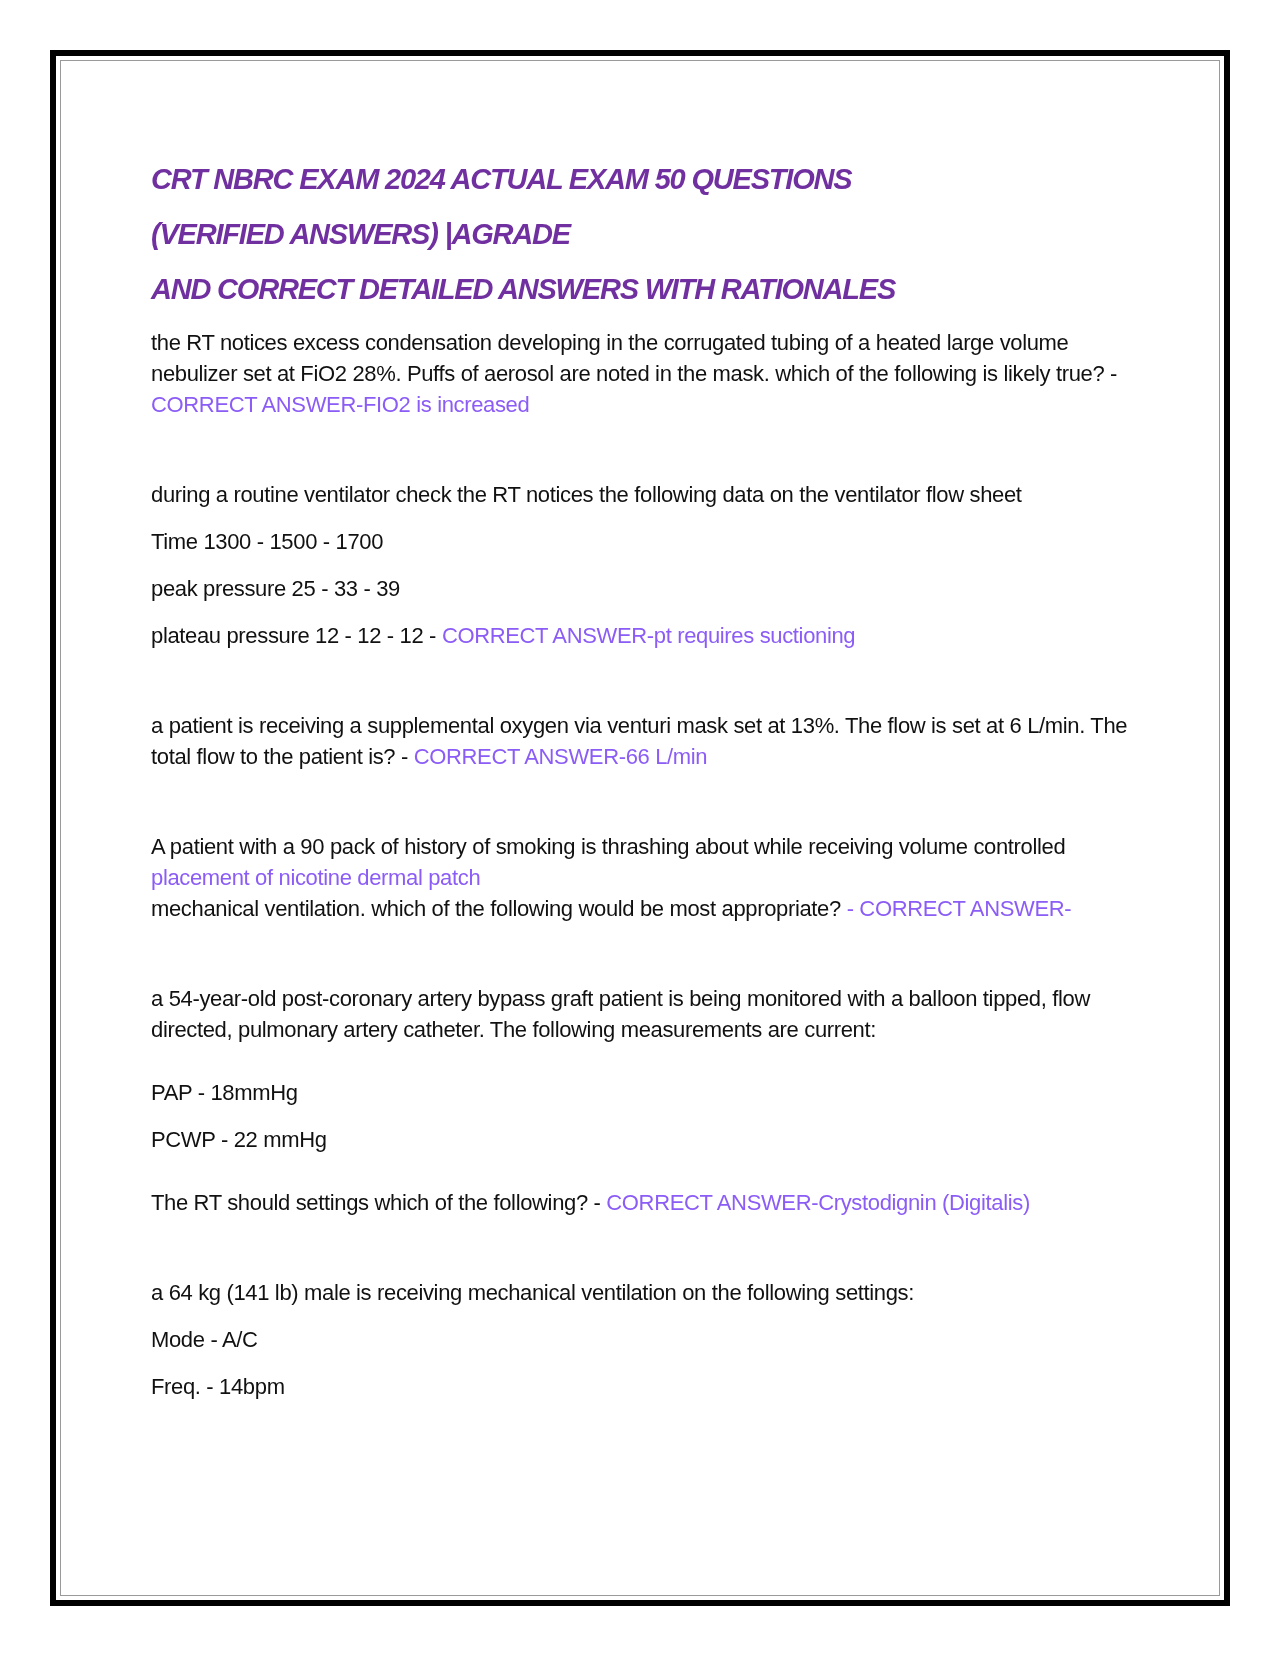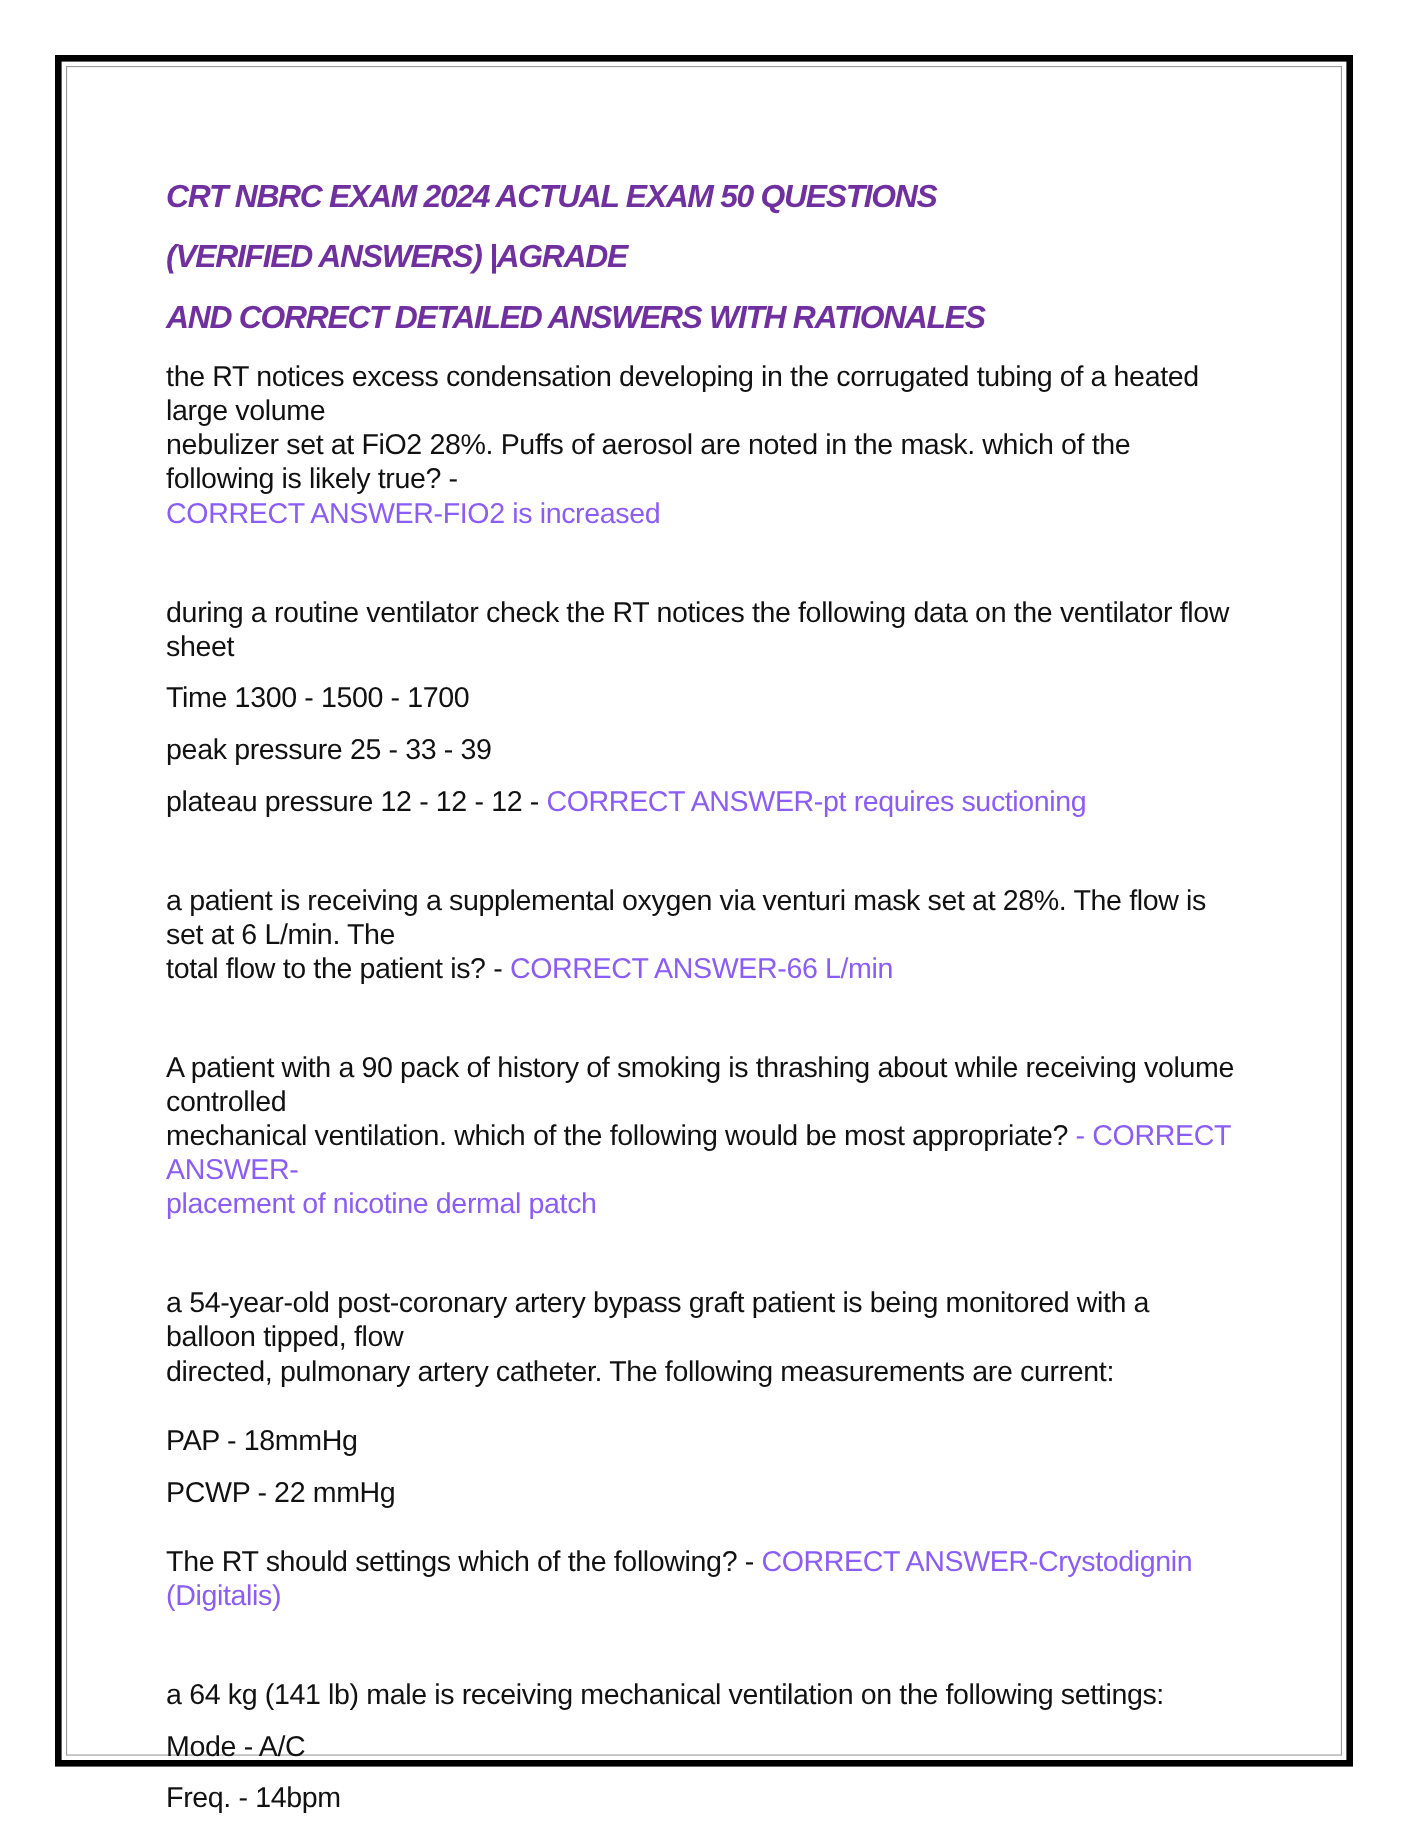--- a/index.html
+++ b/index.html
@@ -5,21 +5,21 @@
   html, body { margin:0; padding:0; background:#ffffff; }
   body { width:1280px; height:1656px; position:relative; overflow:hidden;
          font-family:"Liberation Sans", sans-serif; color:#111111; }
   .frame-outer { position:absolute; left:50px; top:50px; width:1180px; height:1556px;
                  box-sizing:border-box; border:6px solid #000000; }
   .frame-inner { position:absolute; left:4px; top:4px; right:4px; bottom:4px;
                  border:1.5px solid #9a9a9a; }
   .content { position:absolute; left:151px; top:152px; width:980px; }
   .title { font-family:"Liberation Sans", sans-serif; font-weight:bold; font-style:italic;
            color:#7030a0; font-size:29px; line-height:55px; margin:0; letter-spacing:-1.2px; }
-  .p { font-size:26px; line-height:31px; margin:0; letter-spacing:-0.35px; }
+  .p { font-size:22px; line-height:31px; margin:0; letter-spacing:-0.35px; }
   .ans { color:#8b5cf6; }
   .gap-s { height:16px; }
   .gap-l { height:59px; }
 </style>
 </head>
 <body>
 
 <div class="frame-outer">
   <div class="frame-inner"></div>
 </div>
@@ -47,30 +47,30 @@
     <p class="p">Time 1300 - 1500 - 1700</p>
     <div class="gap-s"></div>
     <p class="p">peak pressure 25 - 33 - 39</p>
     <div class="gap-s"></div>
     <p class="p"><span>plateau pressure 12 - 12 - 12 - </span><span class="ans">CORRECT ANSWER-pt requires suctioning</span></p>
   </section>
 
   <div class="gap-l"></div>
 
   <section>
-    <p class="p">a patient is receiving a supplemental oxygen via venturi mask set at 28%. The flow is set at 6 L/min. The</p>
+    <p class="p">a patient is receiving a supplemental oxygen via venturi mask set at 13%. The flow is set at 6 L/min. The</p>
     <p class="p"><span>total flow to the patient is? - </span><span class="ans">CORRECT ANSWER-66 L/min</span></p>
   </section>
 
   <div class="gap-l"></div>
 
   <section>
     <p class="p">A patient with a 90 pack of history of smoking is thrashing about while receiving volume controlled</p>
+    <p class="p ans">placement of nicotine dermal patch</p>
     <p class="p"><span>mechanical ventilation. which of the following would be most appropriate? </span><span class="ans">- CORRECT ANSWER-</span></p>
-    <p class="p ans">placement of nicotine dermal patch</p>
   </section>
 
   <div class="gap-l"></div>
 
   <section>
     <p class="p">a 54-year-old post-coronary artery bypass graft patient is being monitored with a balloon tipped, flow</p>
     <p class="p">directed, pulmonary artery catheter. The following measurements are current:</p>
     <div class="gap-s"></div>
     <div class="gap-s"></div>
     <p class="p">PAP - 18mmHg</p>

